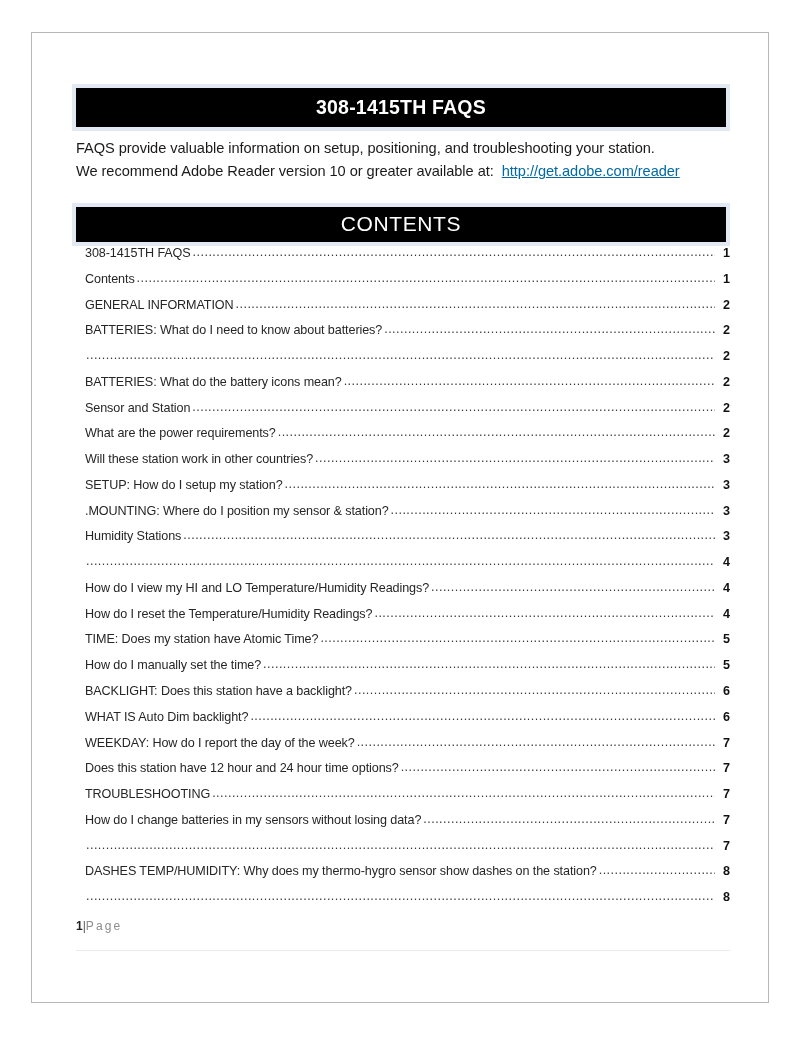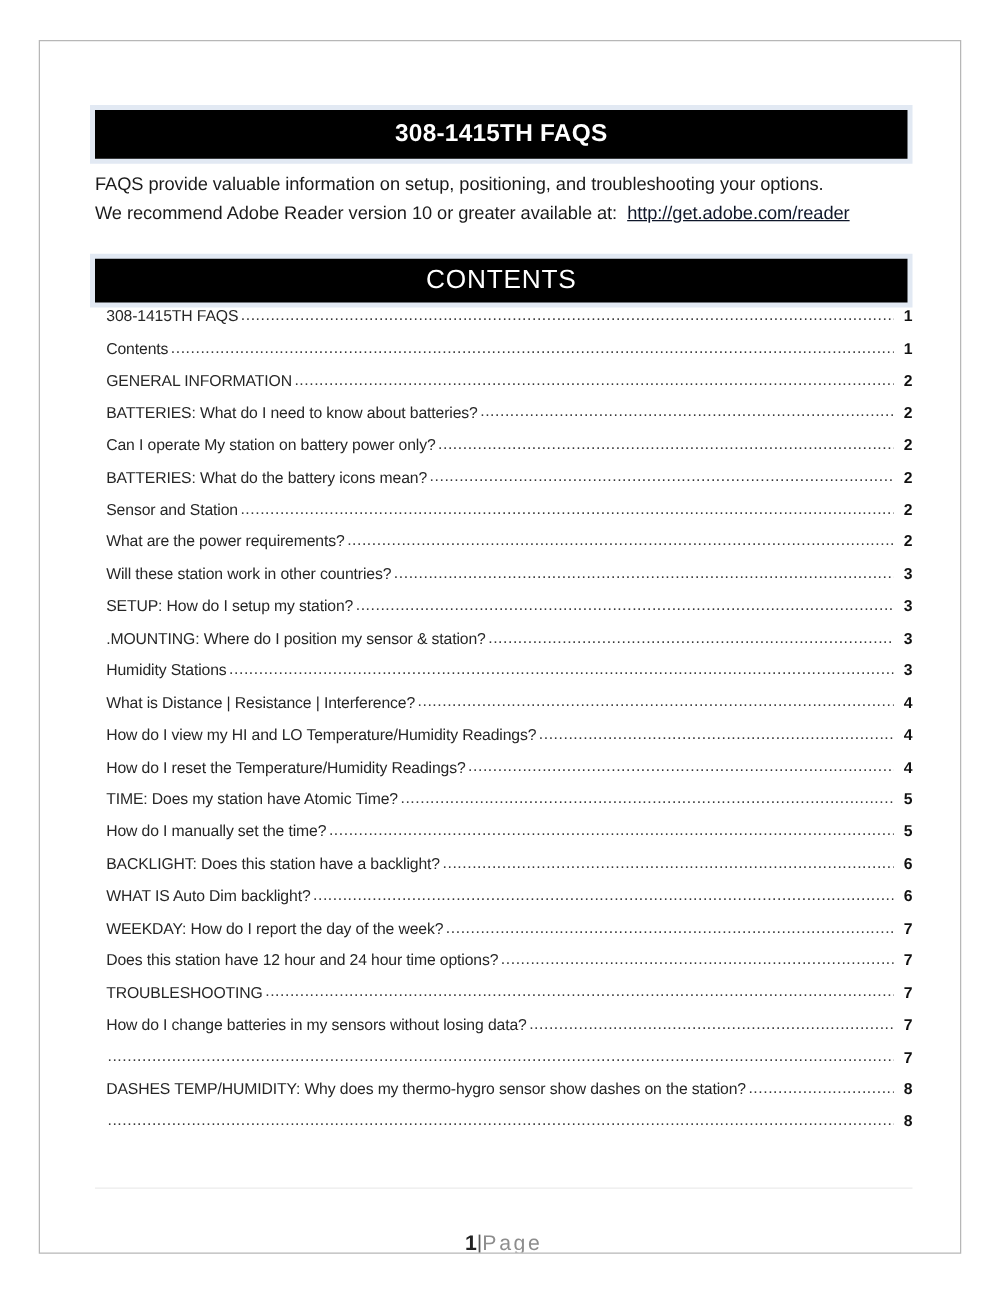--- a/index.html
+++ b/index.html
@@ -127,24 +127,24 @@
     position: absolute;
     left: 44px;
     top: 917px;
     width: 654px;
     height: 1px;
     background: #ececec;
   }
   .footer-text {
     position: absolute;
     left: 44px;
-    top: 952px;
+    top: 886px;
     width: 654px;
-    text-align: center;
-    font-size: 17px;
+    text-align: left;
+    font-size: 12px;
     color: #8d8d8d;
   }
   .footer-text .pg-num {
     color: #222222;
     font-weight: bold;
     letter-spacing: 0;
   }
   .footer-text .pg-sep {
     color: #555555;
     font-weight: normal;
@@ -156,22 +156,22 @@
 </head>
 <body>
 
 <div class="page-sheet">
 
   <div class="banner banner-title">
     <div class="banner-inner">308-1415TH FAQS</div>
   </div>
 
   <div class="intro">
-    <div class="line">FAQS provide valuable information on setup, positioning, and troubleshooting your options.</div>
-    <div class="line"><span>We recommend Adobe Reader version 10 or greater available at:</span>&nbsp; <a class="link" href="#" style="color: #0f172a;">http://get.adobe.com/reader</a></div>
+    <div class="line">FAQS provide valuable information on setup, positioning, and troubleshooting your station.</div>
+    <div class="line"><span>We recommend Adobe Reader version 10 or greater available at:</span>&nbsp; <a class="link" href="#" style="color: #0369a1;">http://get.adobe.com/reader</a></div>
   </div>
 
   <div class="banner banner-contents">
     <div class="banner-inner">CONTENTS</div>
   </div>
 
   <div class="toc">
       <div class="toc-row">
         <span class="toc-label">308-1415TH FAQS</span>
         <span class="toc-leader"></span>
@@ -186,21 +186,20 @@
         <span class="toc-label">GENERAL INFORMATION</span>
         <span class="toc-leader"></span>
         <span class="toc-page">2</span>
       </div>
       <div class="toc-row">
         <span class="toc-label">BATTERIES: What do I need to know about batteries?</span>
         <span class="toc-leader"></span>
         <span class="toc-page">2</span>
       </div>
       <div class="toc-row">
-        <span class="toc-label">Can I operate My station on battery power only?</span>
         <span class="toc-leader"></span>
         <span class="toc-page">2</span>
       </div>
       <div class="toc-row">
         <span class="toc-label">BATTERIES: What do the battery icons mean?</span>
         <span class="toc-leader"></span>
         <span class="toc-page">2</span>
       </div>
       <div class="toc-row">
         <span class="toc-label">Sensor and Station</span>
@@ -226,21 +225,20 @@
         <span class="toc-label">.MOUNTING: Where do I position my sensor &amp; station?</span>
         <span class="toc-leader"></span>
         <span class="toc-page">3</span>
       </div>
       <div class="toc-row">
         <span class="toc-label">Humidity Stations</span>
         <span class="toc-leader"></span>
         <span class="toc-page">3</span>
       </div>
       <div class="toc-row">
-        <span class="toc-label">What is Distance | Resistance | Interference?</span>
         <span class="toc-leader"></span>
         <span class="toc-page">4</span>
       </div>
       <div class="toc-row">
         <span class="toc-label">How do I view my HI and LO Temperature/Humidity Readings?</span>
         <span class="toc-leader"></span>
         <span class="toc-page">4</span>
       </div>
       <div class="toc-row">
         <span class="toc-label">How do I reset the Temperature/Humidity Readings?</span>

